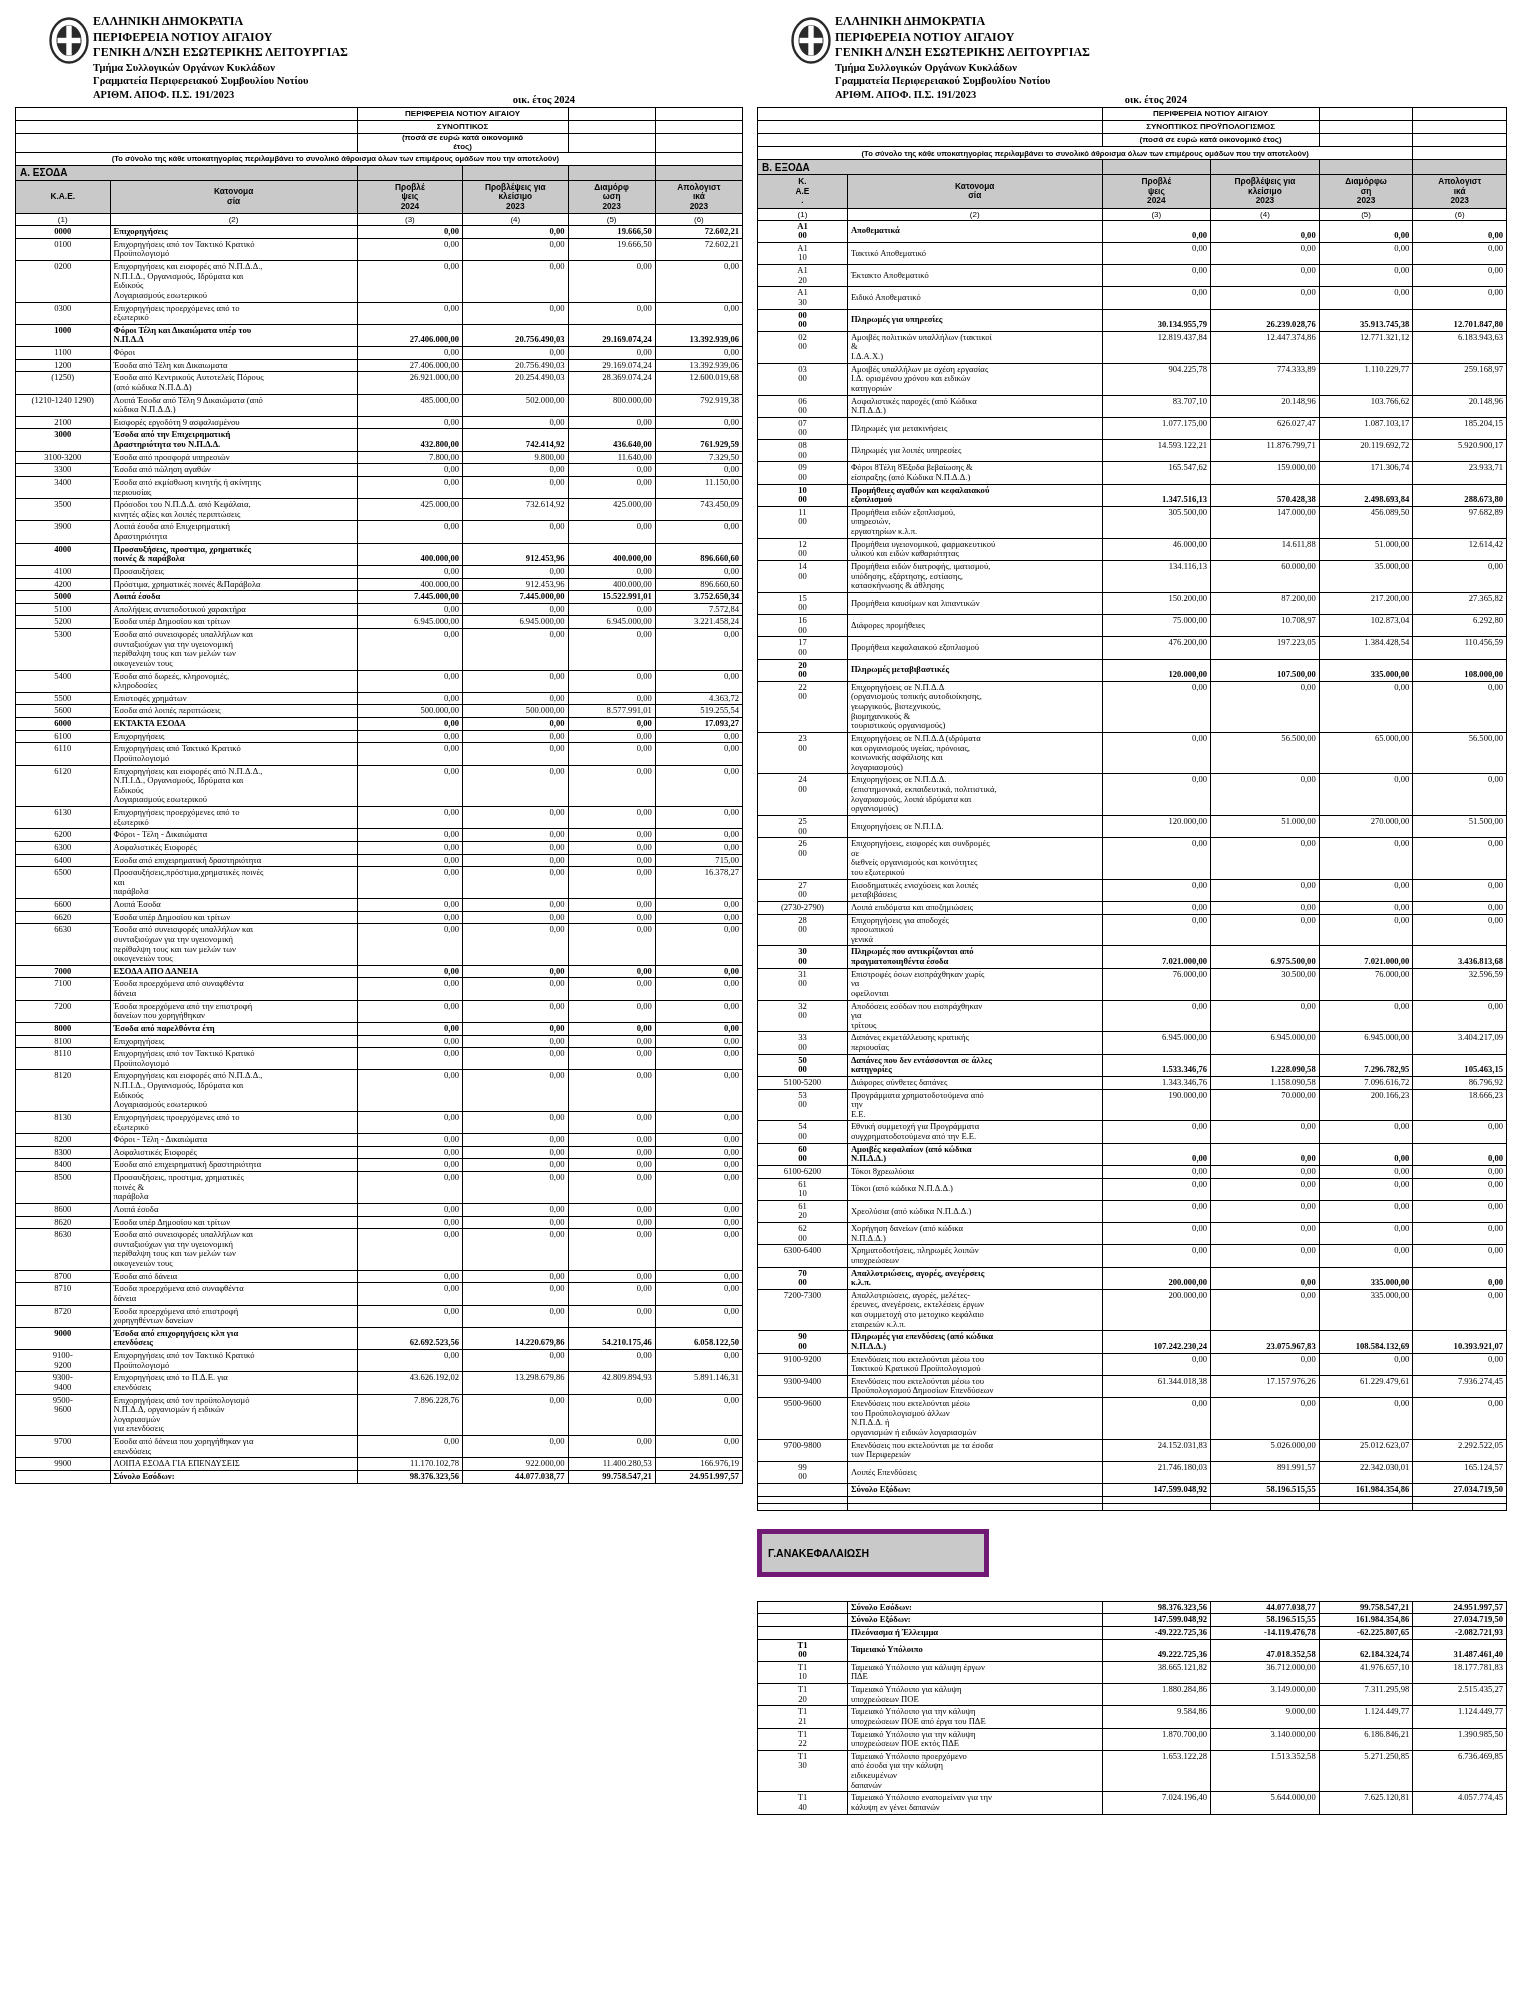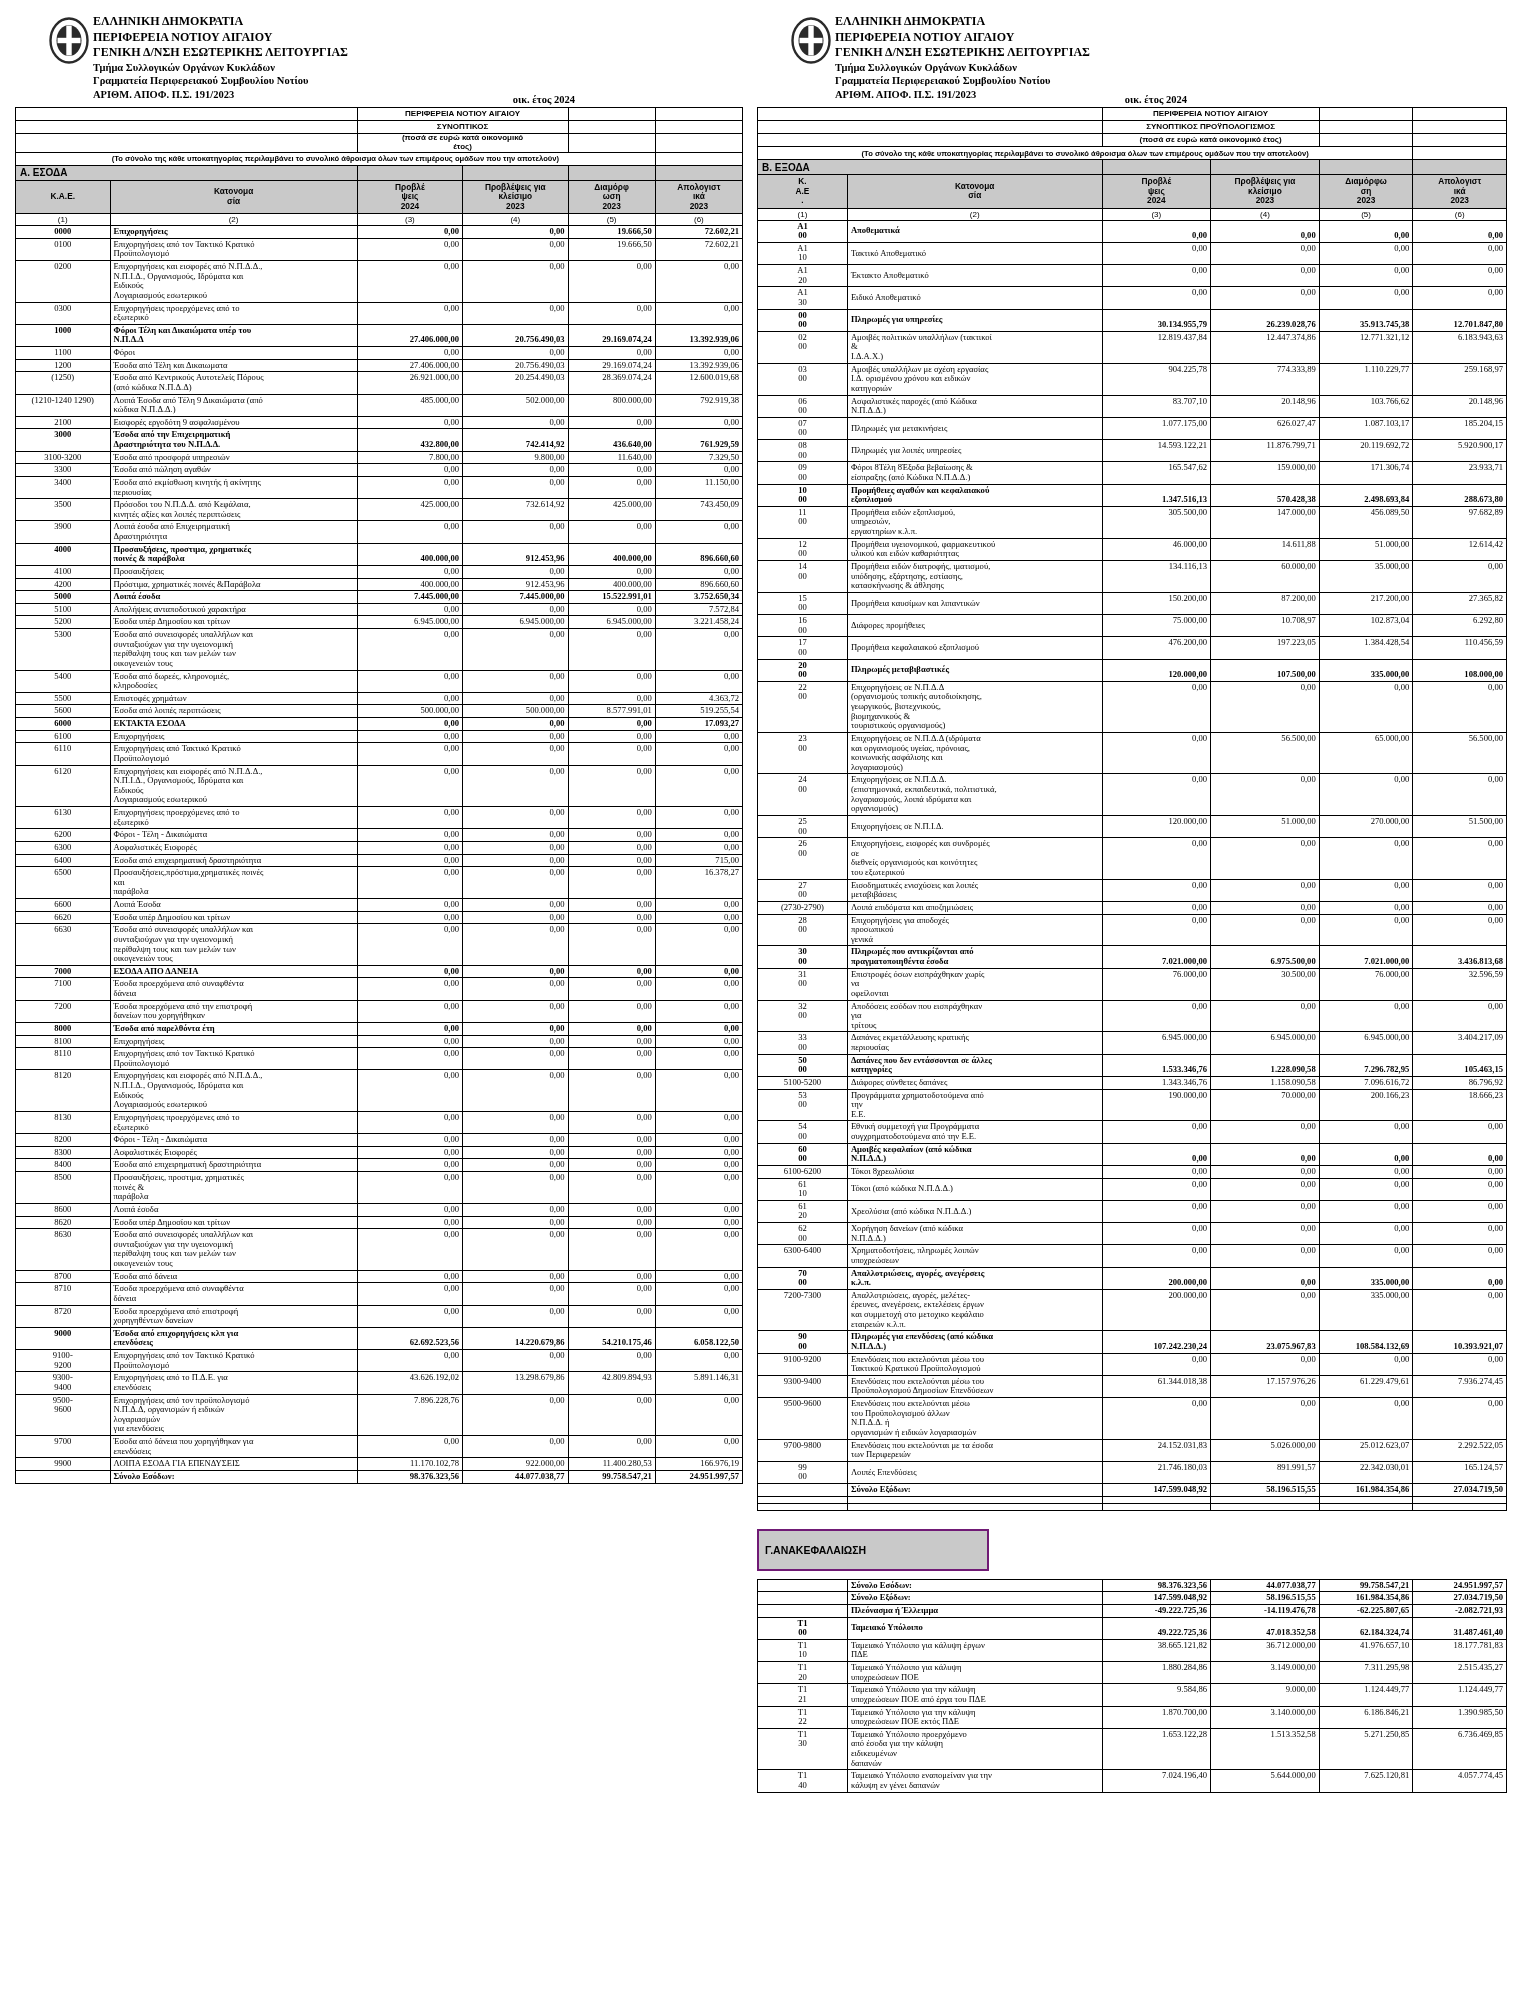--- a/index.html
+++ b/index.html
@@ -31,23 +31,23 @@
   tr.nums td{font-family:"Liberation Sans",sans-serif;font-size:8px;text-align:center;
     height:12px;padding:0;}
   tbody.data td{font-size:8.6px;line-height:1.12;}
   td.kae{text-align:center;white-space:pre-line;vertical-align:top;}
   td.name{text-align:left;white-space:pre-line;}
   td.num{text-align:right;vertical-align:top;}
   tr.b{font-weight:bold;}
   tr.b td.num{vertical-align:bottom;}
   tbody.spacer td{height:7px;padding:0;}
 
-  .recap-label{display:inline-block;background:#c9c9c9;border:2px solid #701a75;
+  .recap-label{display:inline-block;background:#c9c9c9;border:5px solid #701a75;
     font-family:"Liberation Sans",sans-serif;font-weight:bold;font-size:10.5px;
-    padding:13px 6px;width:232px;box-sizing:border-box;margin:18px 0 8px 0;}
+    padding:13px 6px;width:232px;box-sizing:border-box;margin:18px 0 24px 0;}
 </style>
 </head>
 <body>
 
 <div class="panel" id="panel-left">
   <div class="letterhead">
     <svg class="emblem" width="40" height="47" viewBox="0 0 40 47">
       <ellipse cx="20" cy="23.5" rx="18.5" ry="22" fill="none" stroke="#2a2a2a" stroke-width="2.4"></ellipse>
       <ellipse cx="20" cy="23.5" rx="12.5" ry="15.5" fill="#2a2a2a"></ellipse>
       <rect x="17.3" y="8.5" width="5.4" height="30" fill="#ffffff"></rect>

